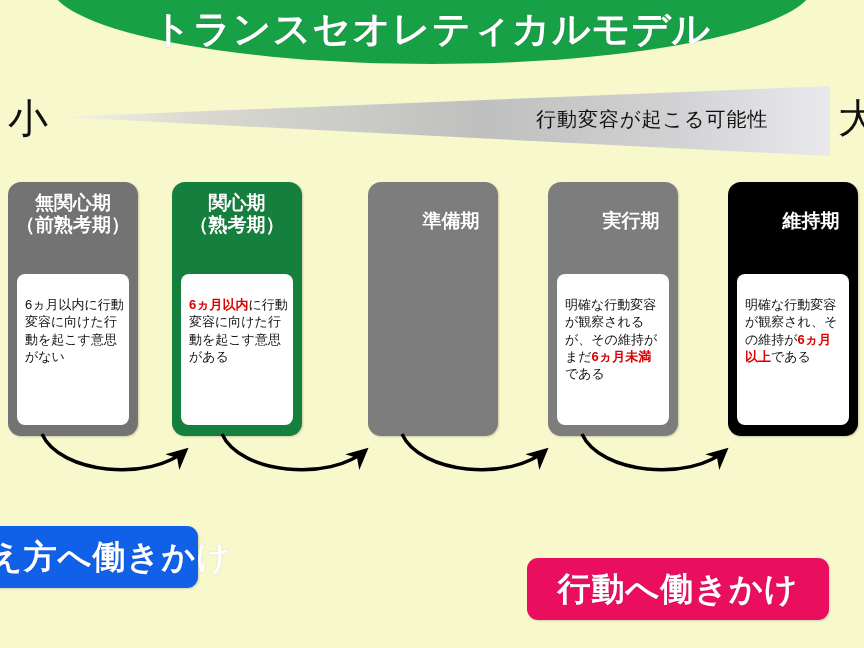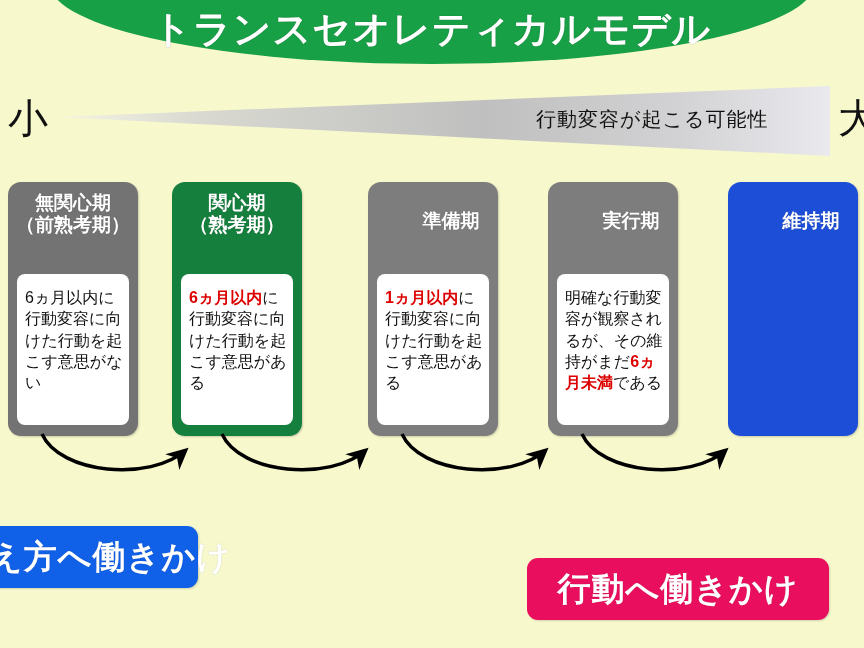--- a/index.html
+++ b/index.html
@@ -47,22 +47,22 @@
   .stage-head{
     color:#ffffff;font-weight:bold;font-size:19px;line-height:1.18;
     text-align:center;padding-top:10px;letter-spacing:0px;
     text-shadow:0 0 1px rgba(0,0,0,.3);
   }
   .stage-head.two-line{padding-top:10px;}
   .stage-head.one-line{padding-top:28px;padding-left:36px;}
   .stage-body{
     position:absolute;left:9px;right:9px;top:92px;bottom:11px;
     background:#ffffff;border-radius:8px;
-    padding:13px 5px 4px 8px;box-sizing:border-box;
-    font-size:16px;line-height:1.33;color:#111;
+    padding:22px 5px 4px 8px;box-sizing:border-box;
+    font-size:13px;line-height:1.33;color:#111;
     overflow:hidden;
   }
   .stage-body .hl{color:#dd0000;font-weight:bold;}
 
   
   .arrows{position:absolute;left:0;top:430px;width:864px;height:70px;z-index:5;}
 
   
   .banner{
     position:absolute;top:526px;height:62px;border-radius:11px;
@@ -106,28 +106,28 @@
   <div class="stage" id="stage-0" style="left: 8px; background: #737373;">
     <div class="stage-head two-line">無関心期<br>（前熟考期）</div>
     <div class="stage-body"><span>6ヵ月以内</span><span>に行動変容に向けた行動を起こす意思がない</span></div>
   </div>
   <div class="stage" id="stage-1" style="left: 172px; background: #15803d;">
     <div class="stage-head two-line">関心期<br>（熟考期）</div>
     <div class="stage-body"><span class="hl">6ヵ月以内</span><span>に行動変容に向けた行動を起こす意思がある</span></div>
   </div>
   <div class="stage" id="stage-2" style="left: 368px; background: rgb(125, 125, 125);">
     <div class="stage-head one-line">準備期</div>
-    <div class="stage-body"><span class="hl">1ヵ月以内</span><span>に行動変容に向けた行動を起こす意思がある</span></div>
   </div>
   <div class="stage" id="stage-3" style="left: 548px; background: rgb(125, 125, 125);">
     <div class="stage-head one-line">実行期</div>
     <div class="stage-body"><span>明確な行動変容が観察されるが、その維持がまだ</span><span class="hl">6ヵ月未満</span><span>である</span></div>
   </div>
-  <div class="stage" id="stage-4" style="left: 728px; background: #1d4ed8;">
+  <div class="stage" id="stage-4" style="left: 728px; background: #000000;">
     <div class="stage-head one-line">維持期</div>
+    <div class="stage-body"><span>明確な行動変容が観察され、その維持が</span><span class="hl">6ヵ月以上</span><span>である</span></div>
   </div>
 
   <svg class="arrows" width="864" height="70" viewBox="0 0 864 70">
     <defs>
       <marker id="ah" markerWidth="7" markerHeight="7" refX="5.4" refY="3.5" orient="auto" markerUnits="strokeWidth">
         <path d="M0,0.4 L6.4,3.5 L0,6.6 L1.9,3.5 Z" fill="#000"></path>
       </marker>
     </defs>
     <g fill="none" stroke="#000" stroke-width="3.4" marker-end="url(#ah)">
       <path d="M 42,4 C 60,44 150,52 186,20"></path>

